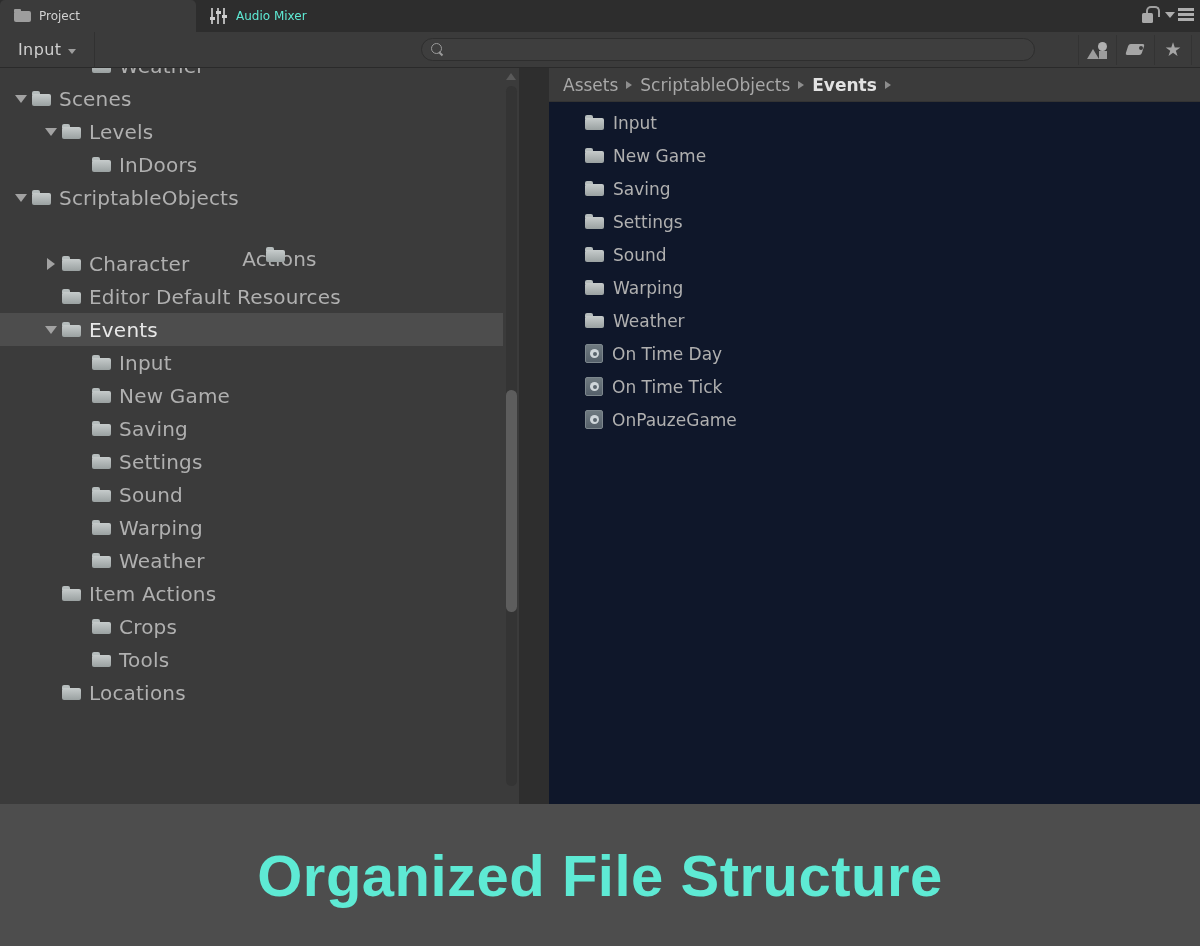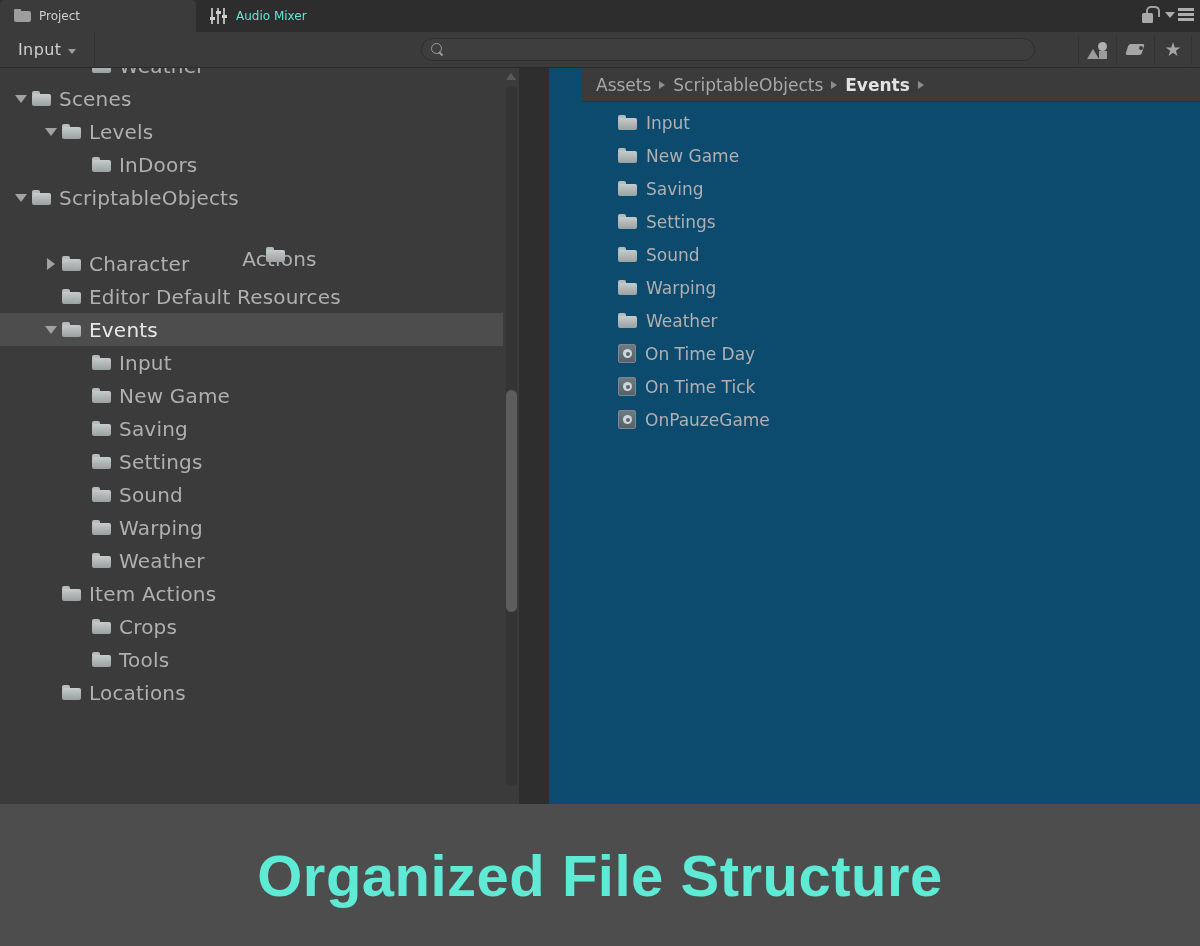--- a/index.html
+++ b/index.html
@@ -324,22 +324,21 @@
     position: absolute;
     left: 519px; top: 0;
     width: 30px; height: 736px;
     background: #2e2e2e;
   }
 
   .content-pane {
     position: absolute;
     left: 549px; top: 0;
     width: 651px; height: 736px;
-    background: #0c4a6e;
-    padding-left: 33px;
+    background: #0f172a;
   }
   .breadcrumb {
     height: 34px;
     display: flex; align-items: center;
     padding-left: 14px;
     gap: 8px;
     font-size: 17px;
     color: #a8a8a8;
     background: #3b3b3b;
     border-bottom: 1px solid #333;

